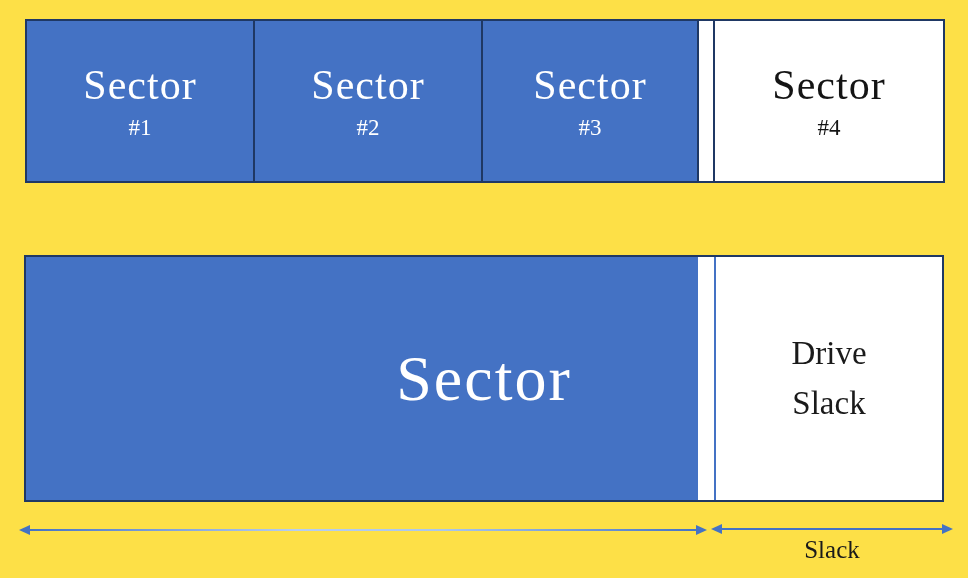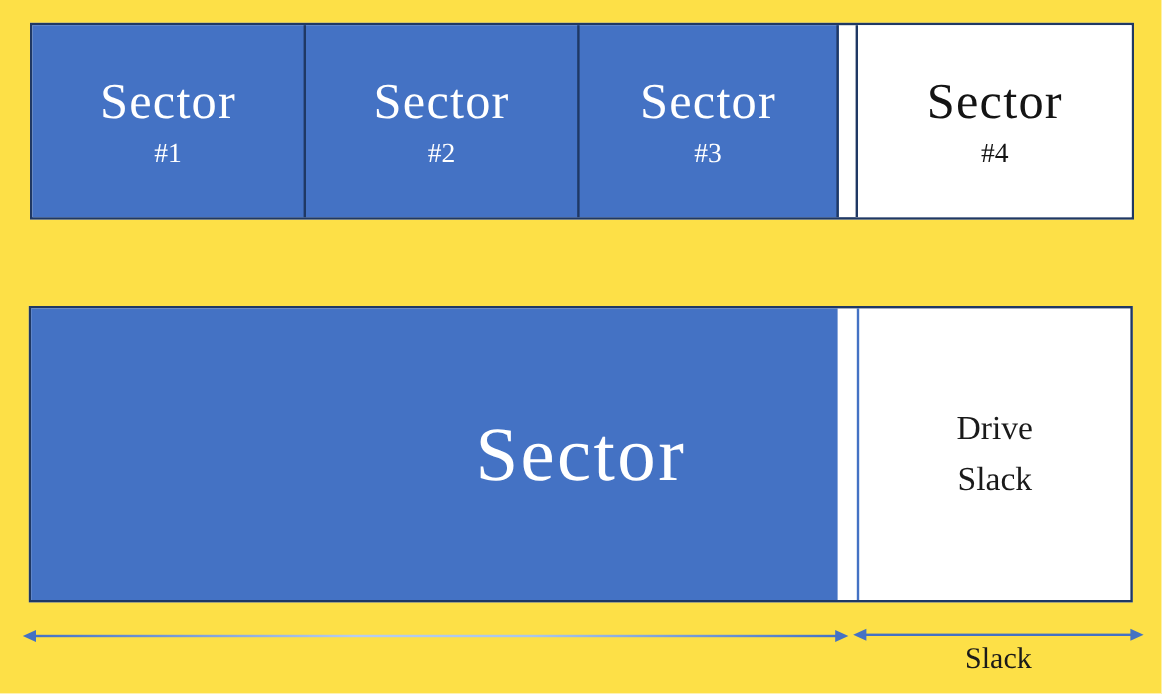--- a/index.html
+++ b/index.html
@@ -94,21 +94,21 @@
   }
   .drive-slack-cell {
     position: absolute;
     left: 690px; right: 0; top: 0; bottom: 0;
     display: flex;
     align-items: center;
     justify-content: center;
   }
   .drive-slack-label {
     color: #1a1a1a;
-    font-size: 28px;
+    font-size: 33px;
     line-height: 1.5;
     text-align: center;
     white-space: pre-line;
   }
 
   
   .arrow {
     position: absolute;
     height: 2px;
   }

